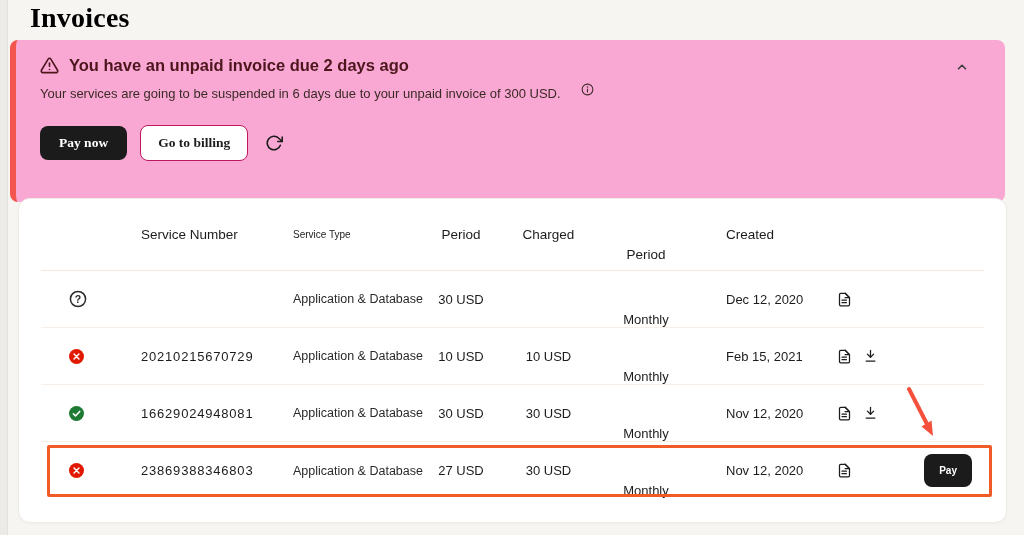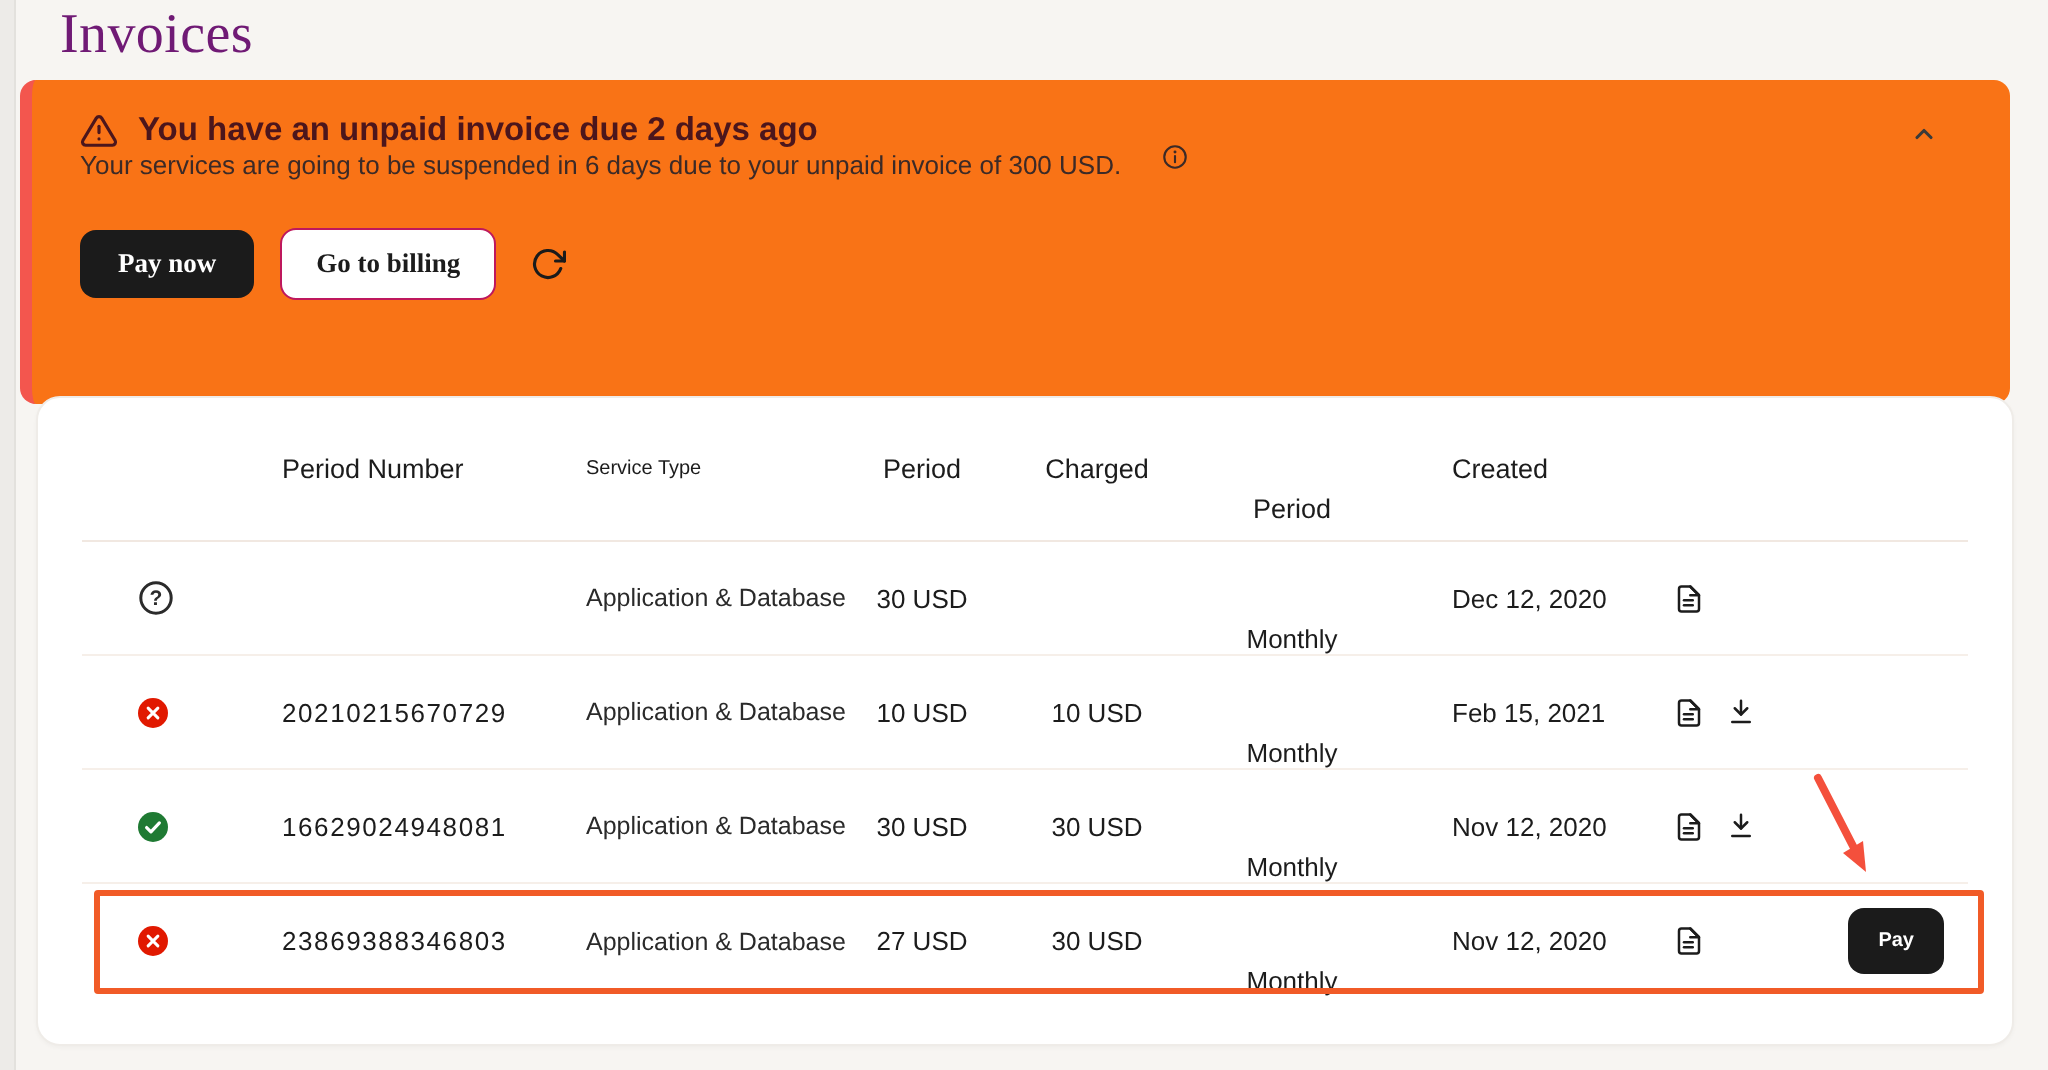--- a/index.html
+++ b/index.html
@@ -1,27 +1,27 @@
 <!DOCTYPE html>
 <html><head>
 <meta charset="utf-8">
 <style>
   * { margin:0; padding:0; box-sizing:border-box; }
   html,body { width:1024px; height:535px; overflow:hidden; }
   body { font-family:"Liberation Sans","DejaVu Sans",sans-serif; background:#f7f5f2; color:#1c1c1c; position:relative; }
   .left-strip { position:absolute; left:0; top:0; width:8px; height:100%; background:#edebe8; border-right:1px solid #e3e1dd; }
 
-  .page-title { position:absolute; left:30px; top:2px; font-family:"Liberation Serif","DejaVu Serif",serif; font-size:28px; font-weight:400; color:#701a75; letter-spacing:0.2px; }
+  .page-title { position:absolute; left:30px; top:2px; font-family:"Liberation Serif","DejaVu Serif",serif; font-size:28px; font-weight:700; color:#000000; letter-spacing:0.2px; }
 
   
-  .alert { position:absolute; left:10px; top:40px; width:995px; height:162px; background:#f97316; border-radius:8px; border-left:6px solid #f3564e; padding:16px 18px 0 24px; }
+  .alert { position:absolute; left:10px; top:40px; width:995px; height:162px; background:#f9a8d4; border-radius:8px; border-left:6px solid #f3564e; padding:16px 18px 0 24px; }
   .alert-head { display:flex; align-items:center; gap:10px; }
   .alert-title { font-size:16.5px; font-weight:bold; color:#4c161c; }
   .alert-collapse { position:absolute; right:32px; top:16px; width:22px; height:22px; display:flex; align-items:center; justify-content:center; cursor:pointer; background:none; border:none; }
-  .alert-body { font-size:13px; color:#3c2a27; display:flex; align-items:flex-start; gap:20px; }
+  .alert-body { margin-top:11px; font-size:13px; color:#3c2a27; display:flex; align-items:flex-start; gap:20px; }
   .info-ic { position:relative; top:-3px; }
   .alert-actions { margin-top:23px; display:flex; align-items:center; gap:13px; }
   .btn { height:34px; border-radius:8px; font-family:Liberation Serif, serif; font-size:13.5px; font-weight:bold; cursor:pointer; display:inline-flex; align-items:center; justify-content:center; }
   .btn-dark { background:#1b1b1b; color:#ffffff; border:none; padding:0 19px; }
   .btn-light { background:#ffffff; color:#1c1c1c; border:1px solid #be185d; padding:17px 17px; }
   .refresh-btn { background:none; border:none; cursor:pointer; display:flex; align-items:center; justify-content:center; margin-left:4px; }
 
   
   .card { position:absolute; left:18px; top:198px; width:989px; height:325px; background:#ffffff; border:1px solid #efece8; border-radius:12px; box-shadow:0 1px 2px rgba(0,0,0,0.03); padding:0 22px; }
   .thead, .trow { display:flex; align-items:center; }
@@ -87,21 +87,21 @@
         <polyline points="23 4 23 10 17 10"></polyline>
           <path d="M20.49 15a9 9 0 1 1-2.12-9.36L23 10"></path>
       </svg>
     </button>
   </div>
 </div>
 
 <div class="card">
   <div class="thead">
     <div class="cell c-status"></div>
-    <div class="cell c-invoice" style="letter-spacing:0;">Period Number</div>
+    <div class="cell c-invoice" style="letter-spacing:0;">Service Number</div>
     <div class="cell c-service" style="font-size:10px;color:#1c1c1c;">Service Type</div>
     <div class="cell c-total">Period</div>
     <div class="cell c-charged">Charged</div>
     <div class="cell c-period">Period</div>
     <div class="cell c-created">Created</div>
     <div class="cell c-icons"></div>
     <div class="cell c-action"></div>
   </div>
   <div id="table-body">
   <div class="trow">

